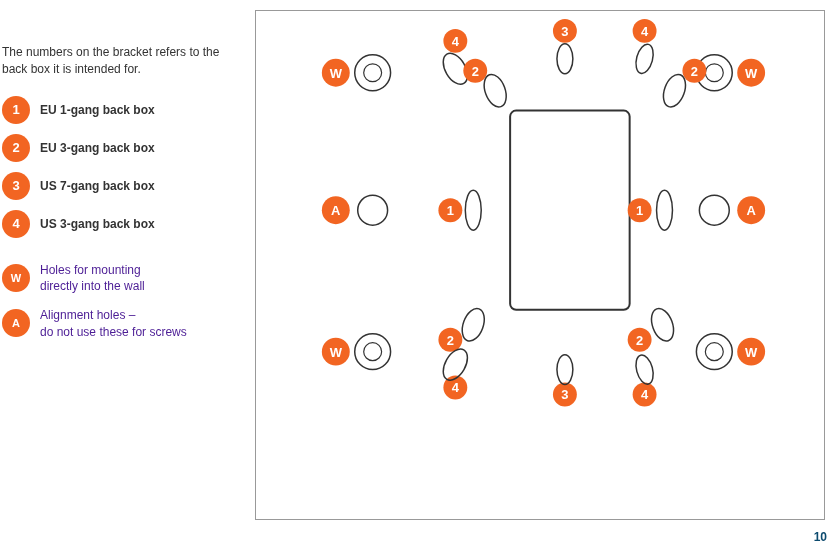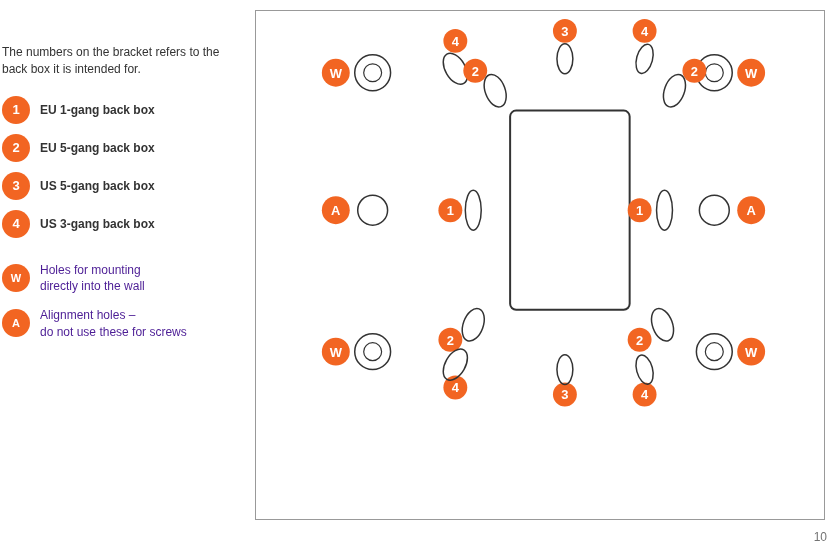--- a/index.html
+++ b/index.html
@@ -92,41 +92,42 @@
     .diagram-svg {
       width: 100%;
       height: 100%;
     }
 
     .page-number {
       position: absolute;
       right: 10px;
       bottom: 6px;
       font-size: 12px;
-      color: #737373;
+      color: #0c4a6e;
+      font-weight: bold;
     }
   </style>
 </head>
 <body>
 
 <div class="left-panel">
   <p class="intro-text">The numbers on the bracket refers to the back box it is intended for.</p>
 
   <ul class="legend-items">
     <li class="legend-item">
       <div class="badge">1</div>
       <span class="legend-label">EU 1-gang back box</span>
     </li>
     <li class="legend-item">
       <div class="badge">2</div>
-      <span class="legend-label">EU 5-gang back box</span>
+      <span class="legend-label">EU 3-gang back box</span>
     </li>
     <li class="legend-item">
       <div class="badge">3</div>
-      <span class="legend-label">US 5-gang back box</span>
+      <span class="legend-label">US 7-gang back box</span>
     </li>
     <li class="legend-item">
       <div class="badge">4</div>
       <span class="legend-label">US 3-gang back box</span>
     </li>
   </ul>
 
   <div class="wall-legend">
     <div class="badge" style="margin-right:10px;margin-top:2px;">W</div>
     <div class="wall-legend-text">

